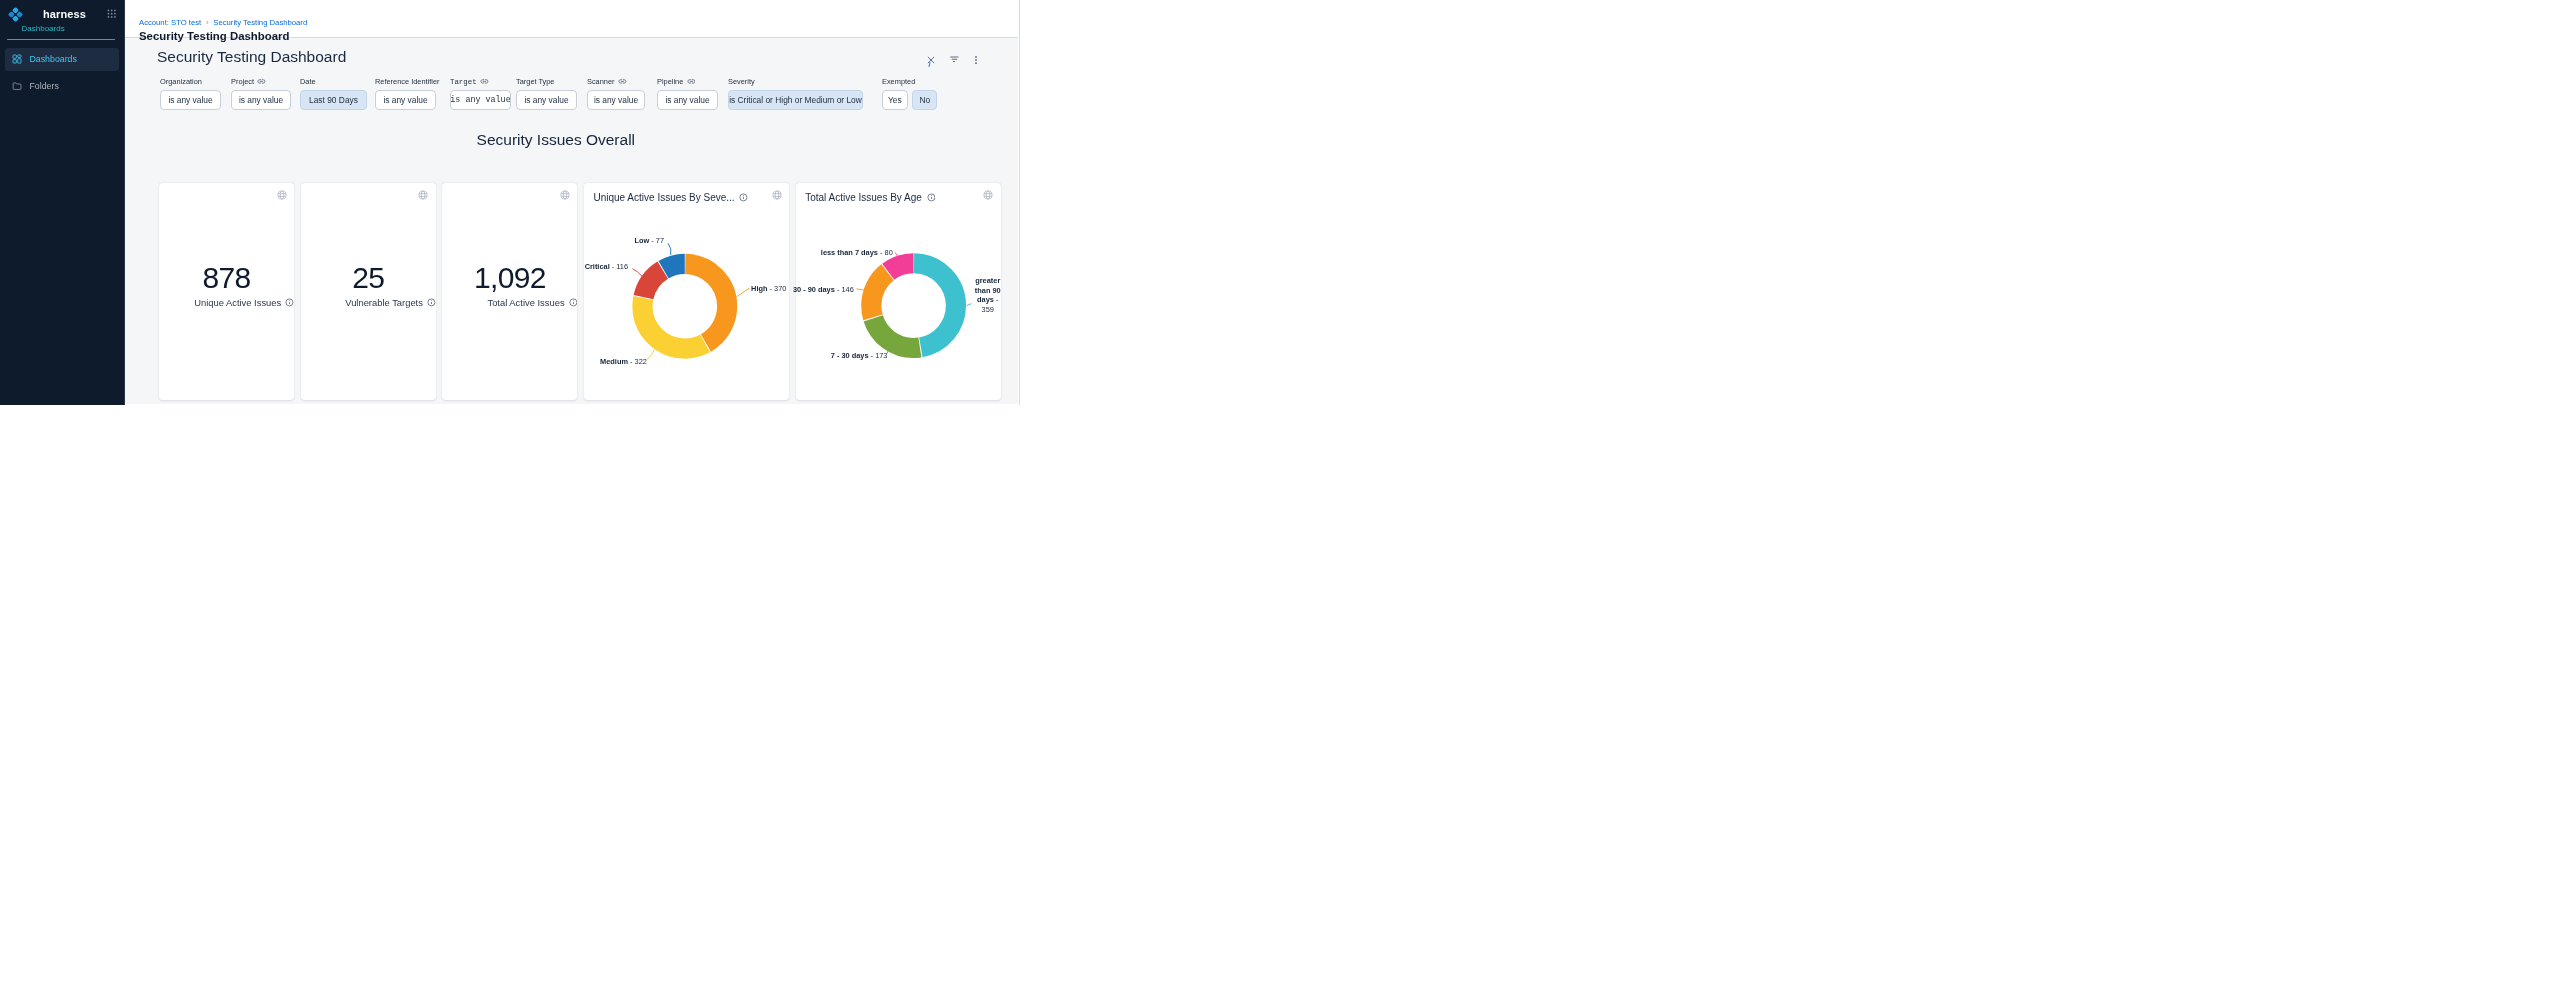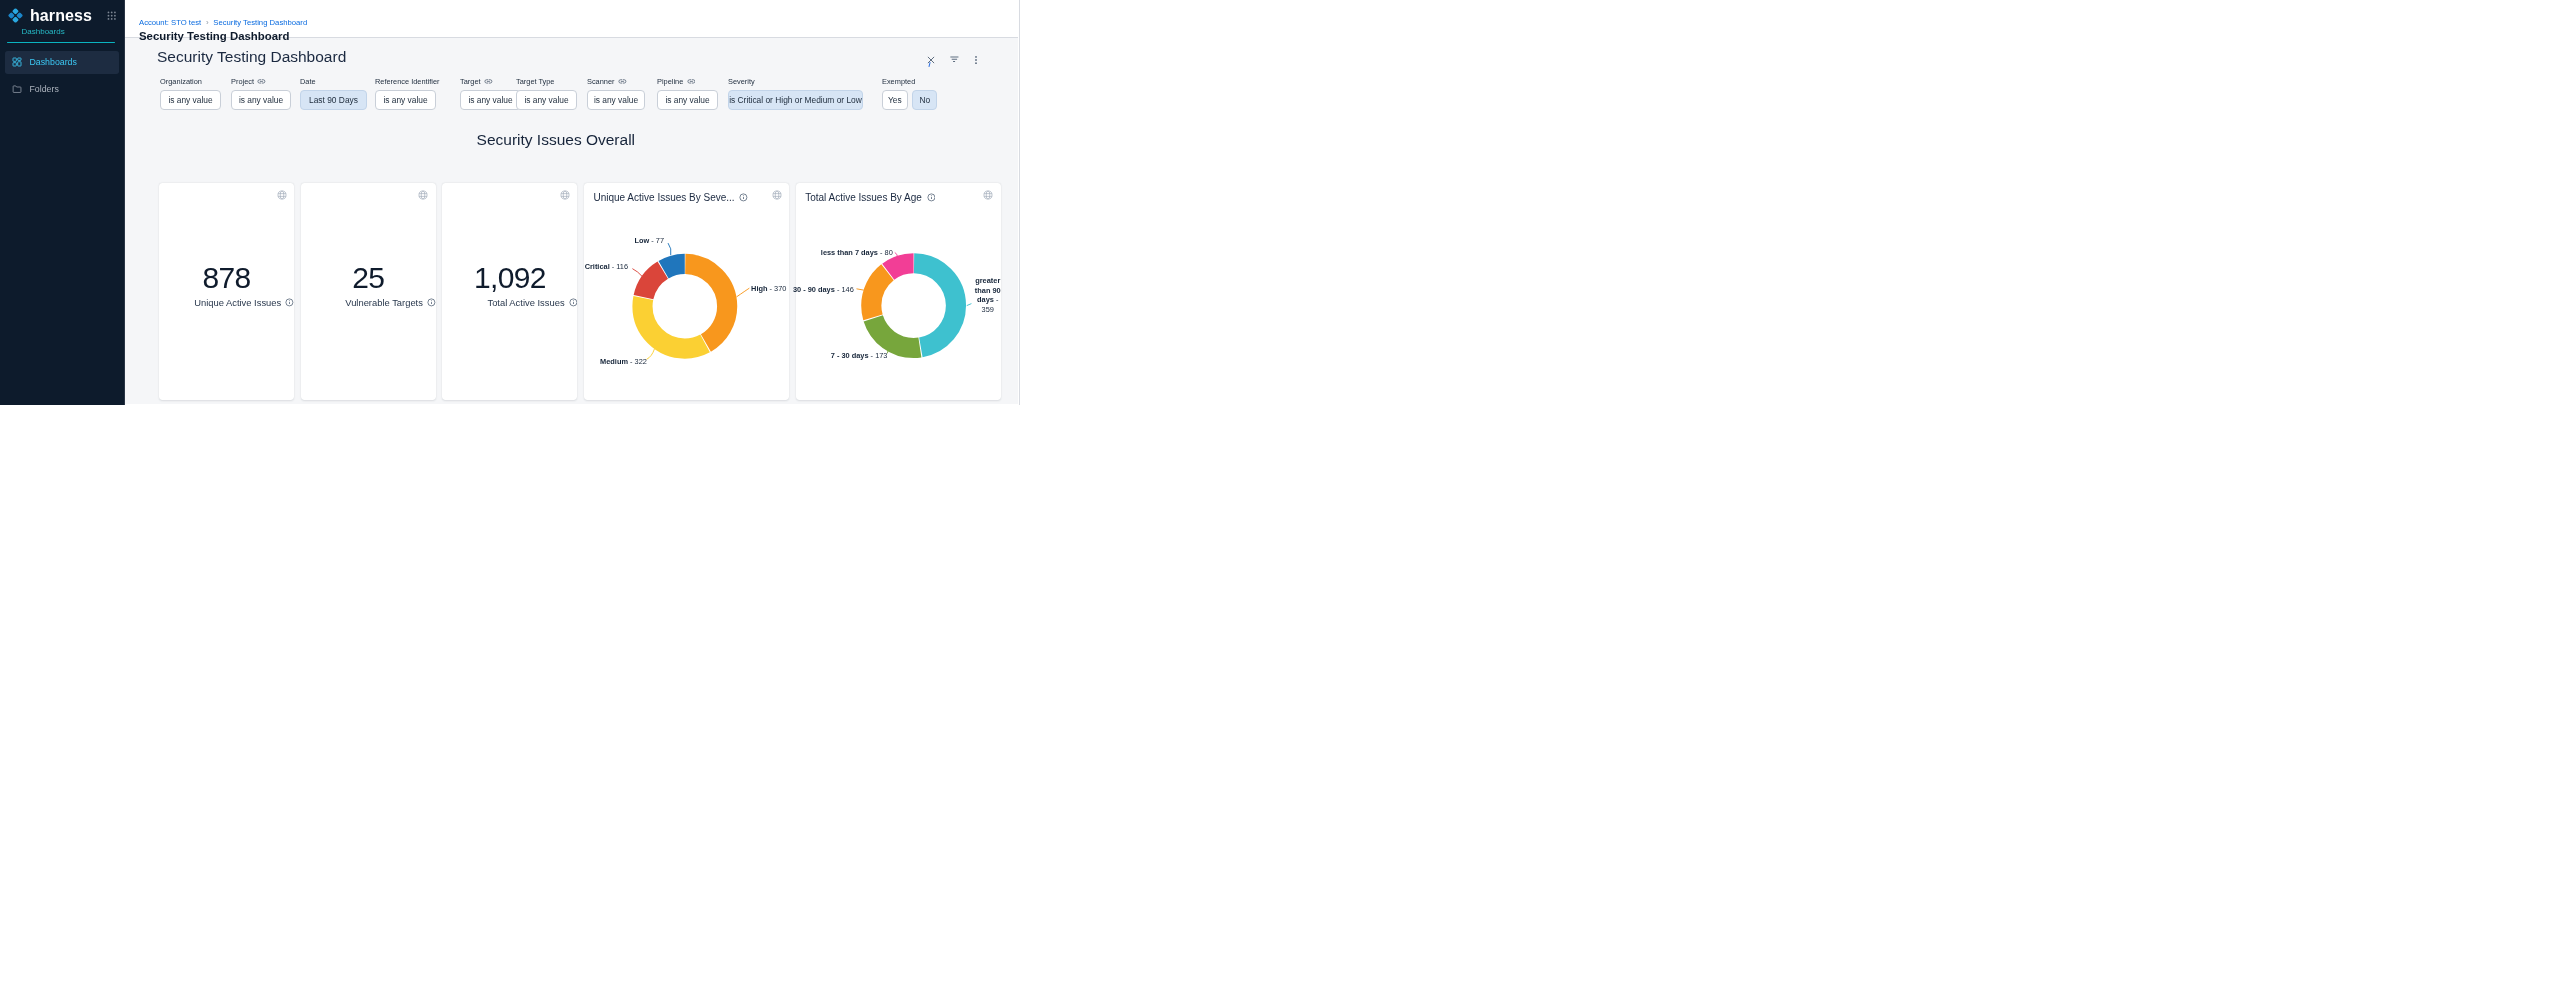--- a/index.html
+++ b/index.html
@@ -3,21 +3,21 @@
 <meta charset="utf-8">
 <style>
   * { margin:0; padding:0; box-sizing:border-box; }
   html,body { width:1038px; height:405px; }
   body { font-family:"Liberation Sans", sans-serif; overflow:hidden; position:relative; background:#ffffff; }
 
   
   .sidebar { position:absolute; left:0; top:0; width:125px; height:405px; background:#0d1b2c; border-right:0.7px solid #2a3545; z-index:5; }
   .sb-head { position:relative; padding:6.7px 8px 0 8px; }
   .logo-row { display:flex; align-items:center; }
-  .logo-text { color:#ffffff; font-size:16px; font-weight:700; letter-spacing:0.1px; margin-left:7px; }
+  .logo-text { color:#ffffff; font-size:11px; font-weight:700; letter-spacing:0.1px; margin-left:20px; }
   .grid-btn { margin-left:auto; cursor:pointer; display:flex; align-items:center; }
   .module-label { color:#26b9c5; font-size:8px; margin:2px 0 0 13.5px; }
   .sb-underline { height:1.3px; background:#0ab4c0; width:108px; margin:6px 0 0 -0.7px; border-radius:0.7px; }
   .nav { margin-top:8px; padding:0 5.4px; }
   .nav-item { display:flex; align-items:center; gap:7.4px; height:23px; padding:0 6.7px; border-radius:2.7px; font-size:8.8px; color:#aeb5bf; margin-bottom:3.4px; cursor:pointer; }
   .nav-item.active { background:#1d2c41; color:#3cc8f4; }
 
   
   .top-header { position:absolute; left:125px; top:0; width:893px; height:38px; background:#ffffff; border-bottom:0.7px solid #d8dbe1; padding:18px 0 0 14px; z-index:4; }
   .breadcrumb { font-size:7.7px; display:flex; gap:4.7px; align-items:center; }
@@ -176,21 +176,21 @@
             <span>Date</span>
           </div>
           <div class="fbox filled" style="width: 67px;">Last 90 Days</div>
         </div>
         <div class="fgroup" style="left: 250px;">
           <div class="flabel">
             <span>Reference Identifier</span>
           </div>
           <div class="fbox" style="width: 61px;">is any value</div>
         </div>
-        <div class="fgroup" style="left: 335px;">
+        <div class="fgroup" style="left: 325px; font-family: Liberation Mono, monospace;">
           <div class="flabel">
             <span>Target</span>
             <span class="ticon">
               <svg viewBox="0 0 24 24" width="8.8" height="8.8" fill="none" stroke="#5a6878" stroke-width="2.3" stroke-linecap="round">
                 <path d="M9 12h6"></path>
                 <path d="M10 7.5H7a4.5 4.5 0 000 9h3"></path>
                 <path d="M14 7.5h3a4.5 4.5 0 010 9h-3"></path>
               </svg>
             </span>
           </div>

